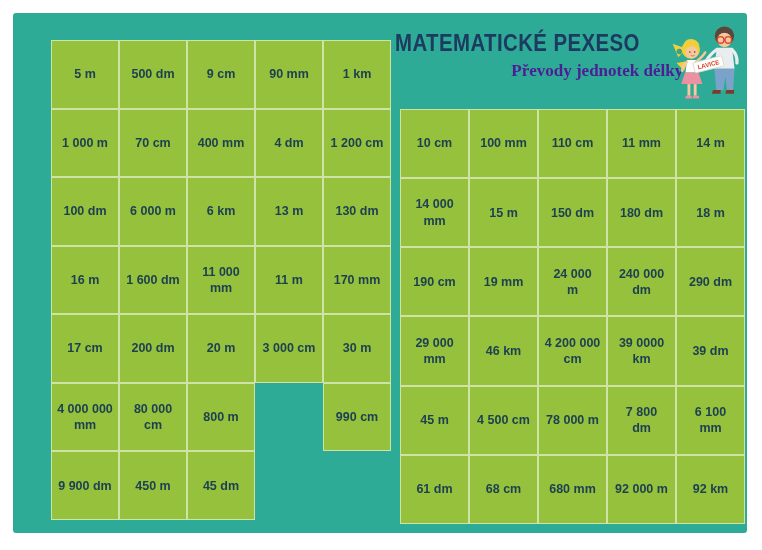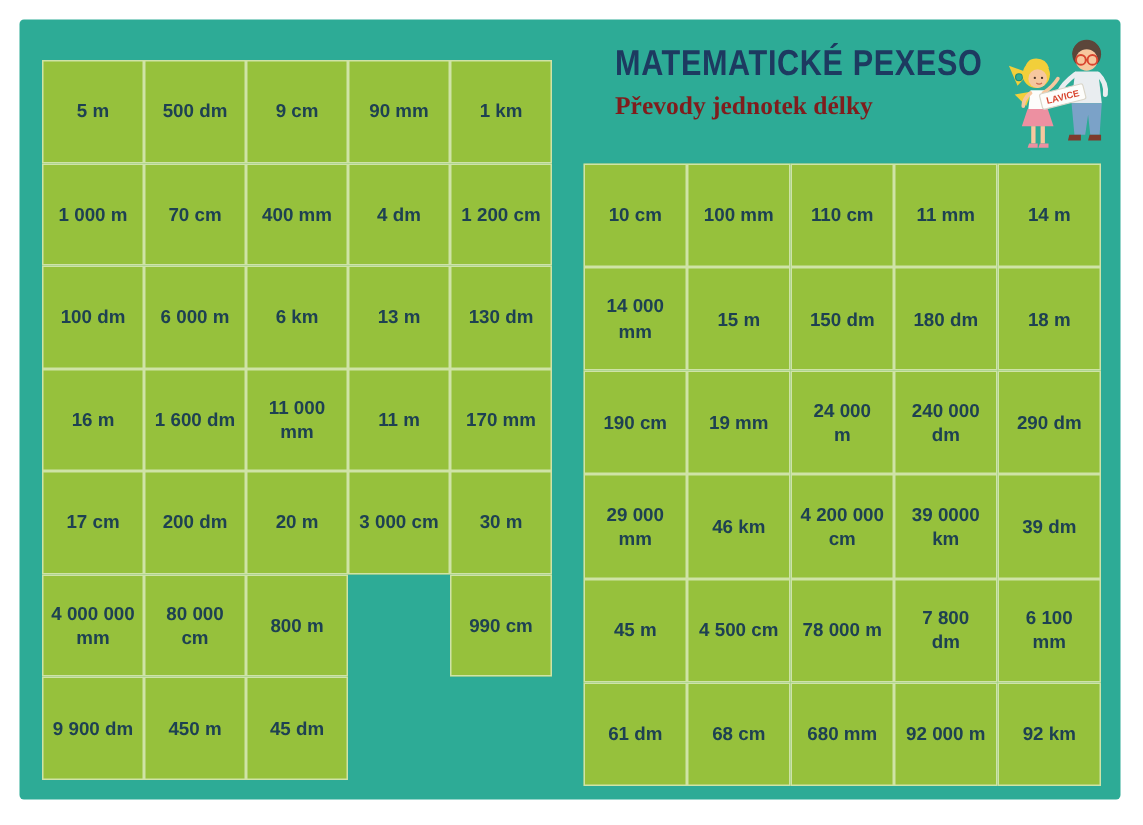--- a/index.html
+++ b/index.html
@@ -9,52 +9,52 @@
     font-family:"Liberation Sans", sans-serif;
     position:relative;
     overflow:hidden;
   }
   .board {
     position:absolute; left:13px; top:13px;
     width:734px; height:520px;
     background:#2dab96;
     border-radius:3px;
   }
-  .grid { position:absolute; display:grid; }
+  .grid { position:absolute; display:grid;margin-left:23px; }
   .grid-left {
     left:15px; top:27px; width:340px; height:480px;
     grid-template-columns:repeat(5,1fr);
     grid-template-rows:repeat(7,1fr);
   }
   .grid-right {
-    left:376px; top:96px; width:345px; height:415px;
+    left:364px; top:96px; width:345px; height:415px;
     grid-template-columns:repeat(5,1fr);
     grid-template-rows:repeat(6,1fr);
   }
   .card {
     background:#96c13c;
     border:1px solid rgba(255,255,255,0.55);
     display:flex; align-items:center; justify-content:center;
     text-align:center;
     font-weight:bold; font-size:12.5px; line-height:1.3;
     color:#1e4152;
     white-space:pre-line;
     padding:1px; box-sizing:border-box;
   }
   .card.empty { background:transparent; border:none; }
-  .header { position:absolute; left:397px; top:16px; color:#1d3a60; }
+  .header { position:absolute; left:382px; top:16px; color:#1d3a60;text-align:right; }
   .title {
     font-size:24px; font-weight:bold; letter-spacing:0.5px;
     transform:scaleX(0.85); transform-origin:left center;
     white-space:nowrap;
   }
   .subtitle {
     font-family:"Liberation Serif", serif;
     font-size:17px; font-weight:bold; margin-top:4px;
-    color:#7f1d1d;
+    color:#4c1d95;
   }
   .mascot { position:absolute; left:650px; top:2px; width:96px; height:96px; }
 </style>
 </head>
 <body>
 
 <div class="board">
 
   <div class="grid grid-left" id="grid-left">
       <div class="card">5 m</div>

